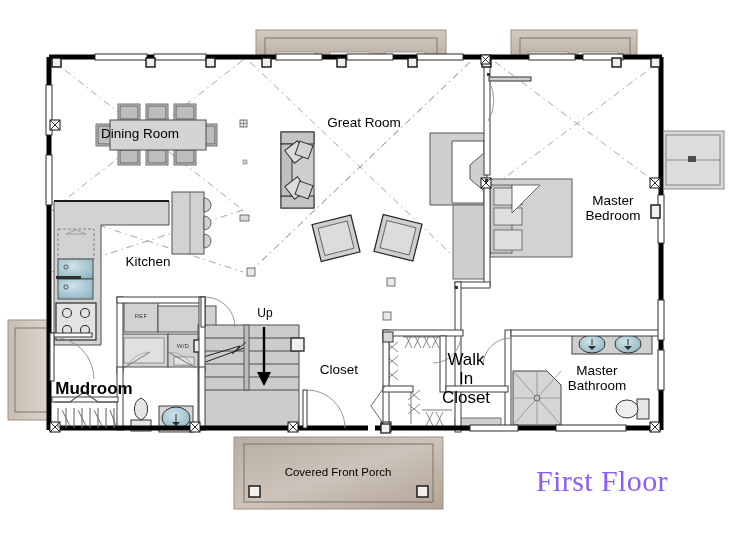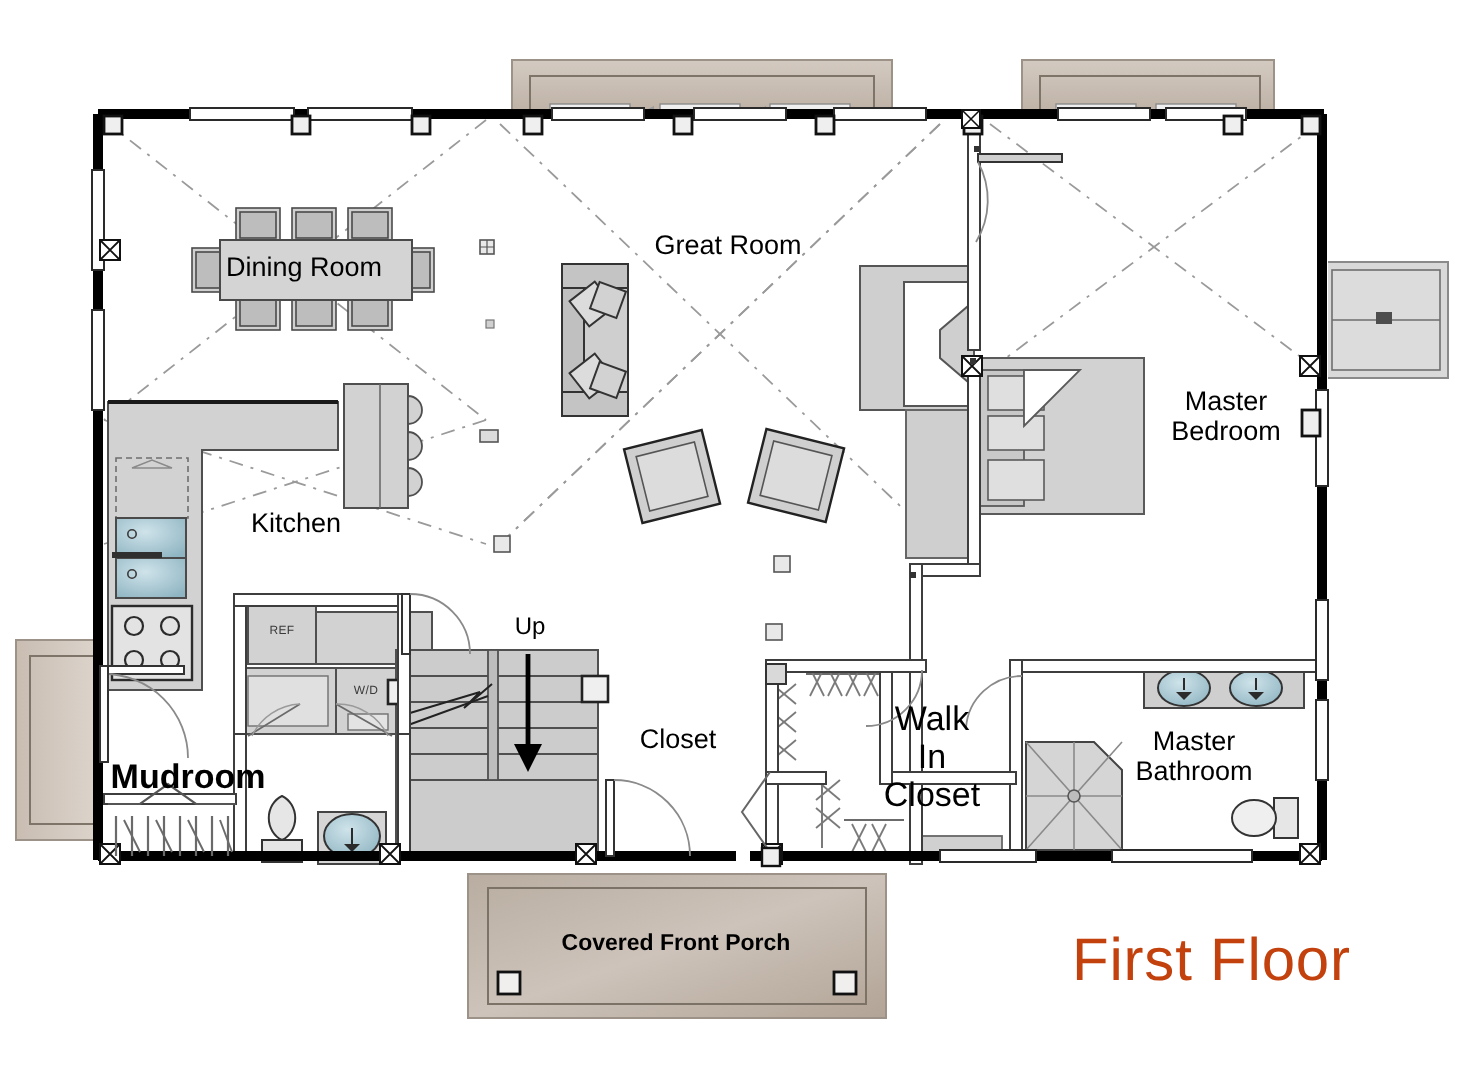--- a/index.html
+++ b/index.html
@@ -19,23 +19,23 @@
     pointer-events:none;
     user-select:none;
   }
   .lbl-room{font-size:13.5px;}
   .lbl-small{font-size:17px;}
   .lbl-tiny{font-size:6px;letter-spacing:.2px;color:#3a3a3a;}
   .lbl-up{font-size:12px;}
   .lbl-porch{font-size:11.5px;}
   .lbl-title{
     font-size:30px;
-    color:#c2410c;
+    color:#8b5cf6;
     letter-spacing:.4px;
-    font-family:Liberation Sans, sans-serif;
+    font-family:Liberation Serif, serif;
   }
 </style>
 </head>
 <body>
 
 <svg id="plan" viewBox="0 0 736 536" xmlns="http://www.w3.org/2000/svg">
   <defs>
     <linearGradient id="gDeck" x1="0" y1="0" x2="0" y2="1">
       <stop offset="0" stop-color="#d3cac1"></stop>
       <stop offset="1" stop-color="#bdb0a4"></stop>
@@ -504,41 +504,41 @@
 
   <g>
     <rect x="487" y="73" width="3" height="3" fill="#333"></rect>
     <rect x="485" y="179" width="3" height="3" fill="#333"></rect>
     <rect x="455" y="286" width="3" height="3" fill="#333"></rect>
     <rect x="383" y="332" width="10" height="10" fill="#d9d9d9" stroke="#333" stroke-width="1"></rect>
     <rect x="381" y="424" width="9" height="9" fill="#efefef" stroke="#111" stroke-width="1.2"></rect>
   </g>
 </svg>
 
-<div class="lbl lbl-room" style="left:92px;top:126px;width:120px;">Dining Room</div>
+<div class="lbl lbl-room" style="left:80px;top:126px;width:120px;">Dining Room</div>
 
 <div class="lbl lbl-room" style="left:304px;top:115px;width:120px;">Great Room</div>
 
 <div class="lbl lbl-room" style="left:98px;top:254px;width:100px;text-align:center;">Kitchen</div>
 
 <div class="lbl lbl-room" style="left:563px;top:193px;width:100px;">Master
 Bedroom</div>
 
 <div class="lbl lbl-room" style="left:299px;top:362px;width:80px;">Closet</div>
 
 <div class="lbl lbl-small" style="left:54px;top:379px;width:80px;font-weight:bold;">Mudroom</div>
 
 <div class="lbl lbl-small" style="left:431px;top:350px;width:70px;">Walk
 In
 Closet</div>
 
 <div class="lbl lbl-room" style="left:542px;top:363px;width:110px;">Master
 Bathroom</div>
 
-<div class="lbl lbl-porch" style="left:252px;top:466px;width:172px;font-weight:bold;">Covered Front Porch</div>
+<div class="lbl lbl-porch" style="left:252px;top:466px;width:172px;">Covered Front Porch</div>
 
 <div class="lbl lbl-up" style="left:248px;top:307px;width:34px;">Up</div>
 
 <div class="lbl lbl-tiny" style="left:126px;top:313px;width:30px;">REF</div>
 
 <div class="lbl lbl-tiny" style="left:168px;top:343px;width:30px;">W/D</div>
 
 <div class="lbl lbl-title" style="left:536px;top:464px;width:186px;text-align:left;">First Floor</div>
 
 </body></html>

